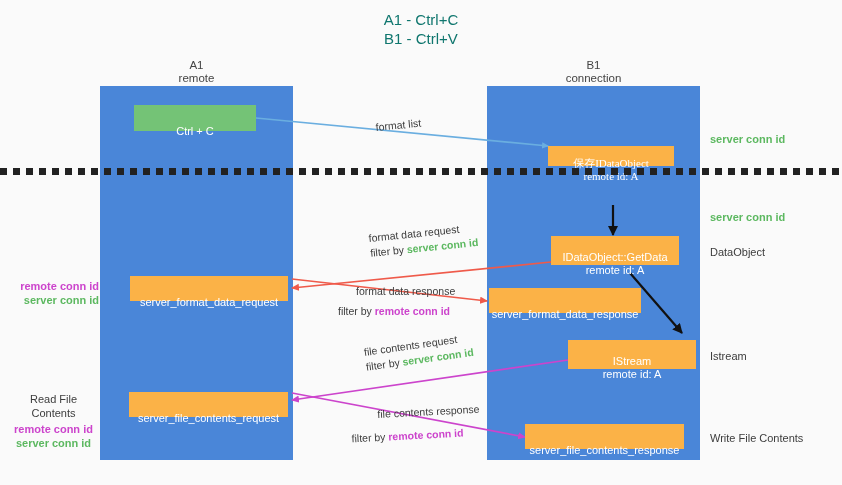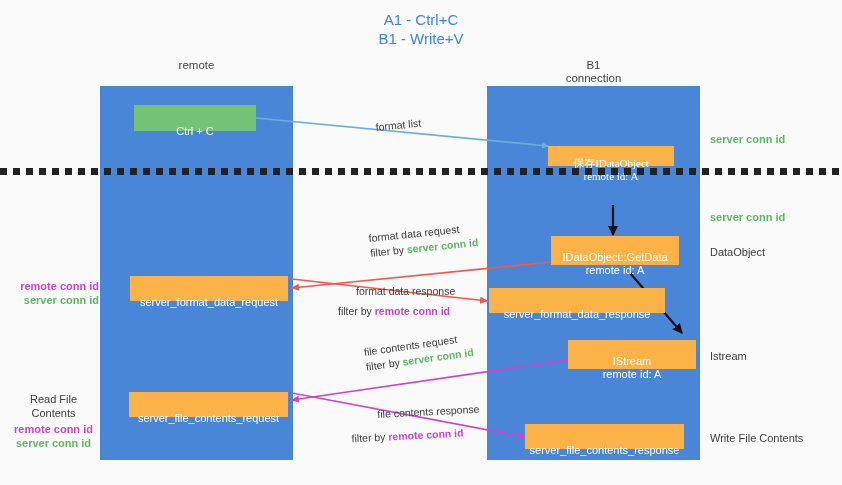--- a/index.html
+++ b/index.html
@@ -7,21 +7,21 @@
     width:842px;height:485px;
     background:#fafafa;
     font-family:"Liberation Sans","DejaVu Sans",sans-serif;
     overflow:hidden;
   }
   #stage{position:relative;width:842px;height:485px;}
 
   
   .title{
     position:absolute;left:0;top:10px;width:842px;
-    text-align:center;color:#3b82f6;font-size:15px;line-height:19px;
+    text-align:center;color:#0f766e;font-size:15px;line-height:19px;
   }
 
   
   .colhead{
     position:absolute;text-align:center;color:#444;
     font-size:11.5px;line-height:13px;
   }
 
   
   .lane{position:absolute;background:#4a86d8;}
@@ -61,24 +61,25 @@
 
   svg.wires{position:absolute;left:0;top:0;width:842px;height:485px;overflow:visible;}
 </style>
 </head>
 <body>
 
 <div id="stage">
 
   <div class="title">
     <div>A1 - Ctrl+C</div>
-    <div>B1 - Write+V</div>
+    <div>B1 - Ctrl+V</div>
   </div>
 
   <div class="colhead" style="left:100px;top:59px;width:193px;">
+    <div>A1</div>
     <div>remote</div>
   </div>
   <div class="colhead" style="left:487px;top:59px;width:213px;">
     <div>B1</div>
     <div>connection</div>
   </div>
 
   <div class="lane" style="left:100px;top:86px;width:193px;height:374px;"></div>
   <div class="lane" style="left:487px;top:86px;width:213px;height:374px;"></div>
 
@@ -136,21 +137,21 @@
     <div class="inner">
       <div>IStream</div>
       <div>remote id: A</div>
     </div>
   </div>
 
   <div class="box orange" style="left:130px;top:276px;width:158px;height:25px;">
     <span class="inner">server_format_data_request</span>
   </div>
 
-  <div class="box orange" style="left:489px;top:288px;width:176px;height:25px;">
+  <div class="box orange" style="left:489px;top:288px;width:152px;height:25px;">
     <span class="inner">server_format_data_response</span>
   </div>
 
   <div class="box orange" style="left:129px;top:392px;width:159px;height:25px;">
     <span class="inner">server_file_contents_request</span>
   </div>
 
   <div class="box orange" style="left:525px;top:424px;width:159px;height:25px;">
     <span class="inner">server_file_contents_response</span>
   </div>

